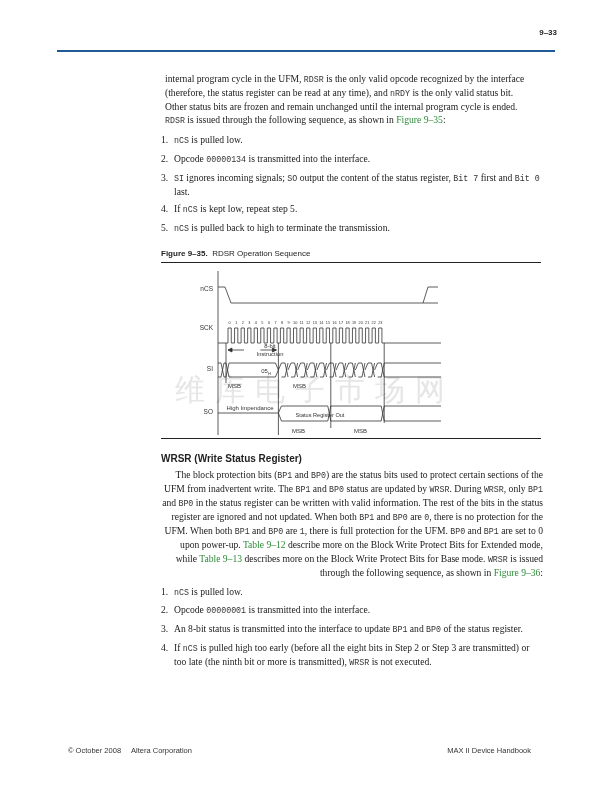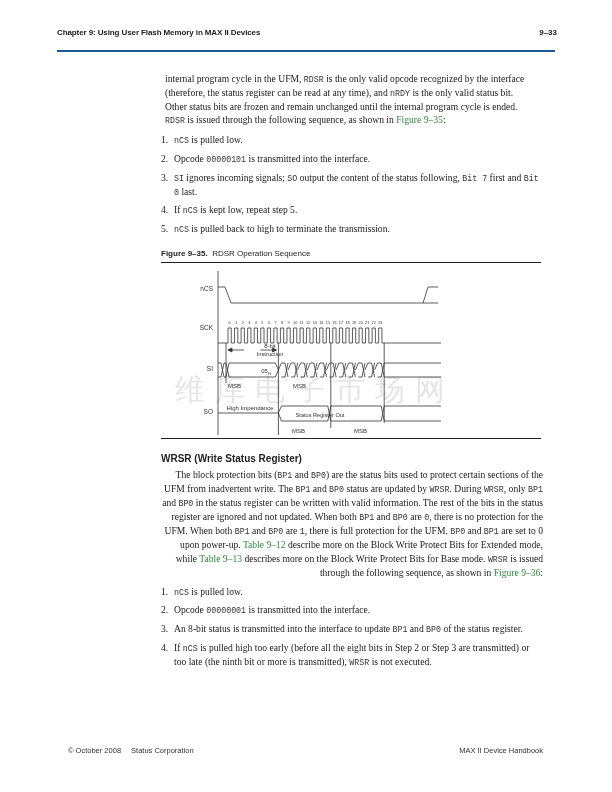--- a/index.html
+++ b/index.html
@@ -25,38 +25,37 @@
   .diagram { position: absolute; left: 161px; top: 263px; width: 380px; height: 175px; }
   .diagram svg text { font-family: "Liberation Sans", sans-serif; fill: #333; }
 
   .watermark { position: absolute; left: 175px; top: 370px; font-family: Liberation Mono, monospace; font-size: 30px; color: #e6e6e6; letter-spacing: 10px; pointer-events: none; }
 
   .sec-head { position: absolute; left: 161px; top: 453px; font-family: "Liberation Sans", sans-serif; font-size: 10px; font-weight: bold; color: #222; }
   .body2 { position: absolute; left: 161px; top: 468px; width: 382px; font-family: "Liberation Serif", serif; font-size: 9.6px; line-height: 13.1px; color: #1a1a1a; }
   .body2 p { margin: 0; text-align: right; }
 
   .ftr { position: absolute; left: 68px; top: 746px; width: 475px; font-family: "Liberation Sans", sans-serif; font-size: 7.5px; color: #333; }
-  .ftr-right { position: absolute; right: 0; top: 0; }
+  .ftr-right { position: absolute; right: 12px; top: 0; }
   .ftr .sp { display: inline-block; width: 10px; }
 </style>
 </head>
 <body>
 
 <div class="hdr">
-  <div class="hdr-title">Chapter 9:  Using User Flash Memory in MAX II Devices</div>
   <div class="hdr-page">9–33</div>
 </div>
 <div class="hdr-rule"></div>
 
 <div class="body">
   <p><span>internal program cycle in the UFM, </span><span class="mono">RDSR</span><span> is the only valid opcode recognized by the interface (therefore, the status register can be read at any time), and </span><span class="mono">nRDY</span><span> is the only valid status bit. Other status bits are frozen and remain unchanged until the internal program cycle is ended. </span><span class="mono">RDSR</span><span> is issued through the following sequence, as shown in </span><span class="link">Figure 9–35</span><span>:</span></p>
   <ol class="steps">
     <li><span class="num">1.</span><span class="mono">nCS</span><span> is pulled low.</span></li>
-    <li><span class="num">2.</span><span>Opcode </span><span class="mono">00000101</span><span> is transmitted into the interface.</span></li>
-    <li><span class="num">3.</span><span class="mono">SI</span><span> ignores incoming signals; </span><span class="mono">SO</span><span> output the content of the status following, </span><span class="mono">Bit 7</span><span> first and </span><span class="mono">Bit 0</span><span> last.</span></li>
+    <li><span class="num">2.</span><span>Opcode </span><span class="mono">00000134</span><span> is transmitted into the interface.</span></li>
+    <li><span class="num">3.</span><span class="mono">SI</span><span> ignores incoming signals; </span><span class="mono">SO</span><span> output the content of the status register, </span><span class="mono">Bit 7</span><span> first and </span><span class="mono">Bit 0</span><span> last.</span></li>
     <li><span class="num">4.</span><span>If </span><span class="mono">nCS</span><span> is kept low, repeat step 5.</span></li>
     <li><span class="num">5.</span><span class="mono">nCS</span><span> is pulled back to high to terminate the transmission.</span></li>
   </ol>
 </div>
 
 <div class="fig-cap"><b>Figure 9–35.</b>&nbsp; <span>RDSR Operation Sequence</span></div>
 <div class="fig-rule-top"></div>
 
 <div class="watermark">维库电子市场网</div>
 
@@ -125,15 +124,15 @@
   <p id="wrsr-para"><span>The block protection bits (</span><span class="mono">BP1</span><span> and </span><span class="mono">BP0</span><span>) are the status bits used to protect certain sections of the UFM from inadvertent write. The </span><span class="mono">BP1</span><span> and </span><span class="mono">BP0</span><span> status are updated by </span><span class="mono">WRSR</span><span>. During </span><span class="mono">WRSR</span><span>, only </span><span class="mono">BP1</span><span> and </span><span class="mono">BP0</span><span> in the status register can be written with valid information. The rest of the bits in the status register are ignored and not updated. When both </span><span class="mono">BP1</span><span> and </span><span class="mono">BP0</span><span> are </span><span class="mono">0</span><span>, there is no protection for the UFM. When both </span><span class="mono">BP1</span><span> and </span><span class="mono">BP0</span><span> are </span><span class="mono">1</span><span>, there is full protection for the UFM. </span><span class="mono">BP0</span><span> and </span><span class="mono">BP1</span><span> are set to 0 upon power-up. </span><span class="link">Table 9–12</span><span> describe more on the Block Write Protect Bits for Extended mode, while </span><span class="link">Table 9–13</span><span> describes more on the Block Write Protect Bits for Base mode. </span><span class="mono">WRSR</span><span> is issued through the following sequence, as shown in </span><span class="link">Figure 9–36</span><span>:</span></p>
   <ol class="steps" id="wrsr-steps">
       <li><span class="num">1.</span><span class="mono">nCS</span><span> is pulled low.</span></li>
       <li><span class="num">2.</span><span>Opcode </span><span class="mono">00000001</span><span> is transmitted into the interface.</span></li>
       <li><span class="num">3.</span><span>An 8-bit status is transmitted into the interface to update </span><span class="mono">BP1</span><span> and </span><span class="mono">BP0</span><span> of the status register.</span></li>
       <li><span class="num">4.</span><span>If </span><span class="mono">nCS</span><span> is pulled high too early (before all the eight bits in Step 2 or Step 3 are transmitted) or too late (the ninth bit or more is transmitted), </span><span class="mono">WRSR</span><span> is not executed.</span></li>
     </ol>
 </div>
 
 <div class="ftr">
-  <span>© October 2008</span><span class="sp"></span><span>Status Corporation</span>
+  <span>© October 2008</span><span class="sp"></span><span>Altera Corporation</span>
   <span class="ftr-right">MAX II Device Handbook</span>
 </div>
 
 </body></html>

